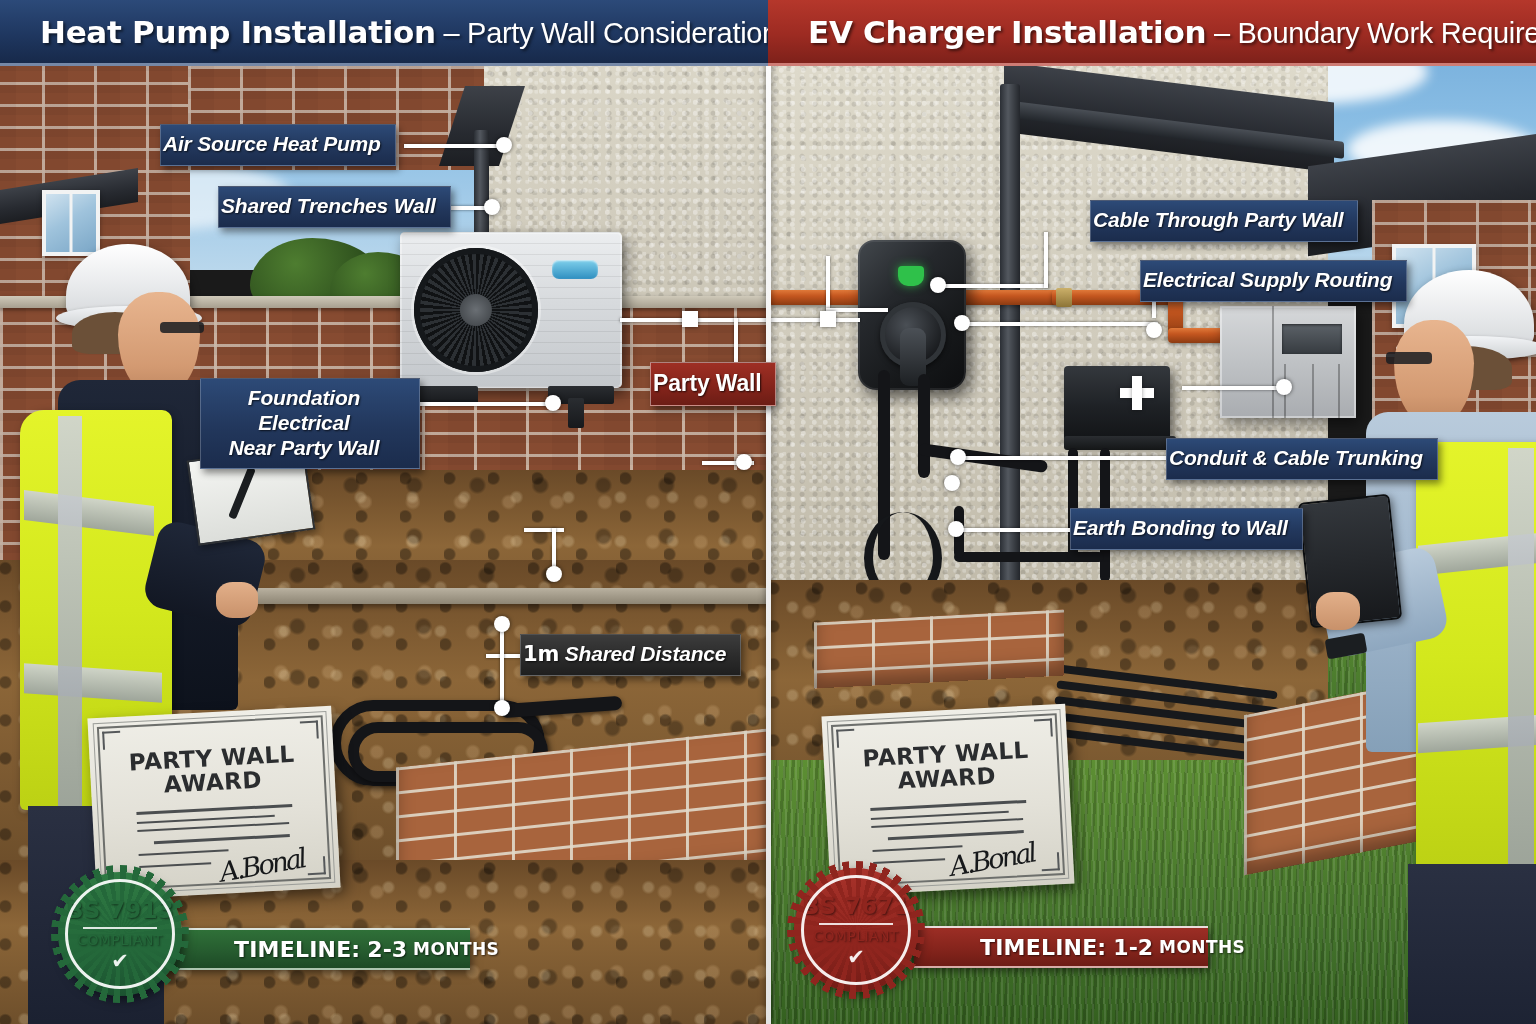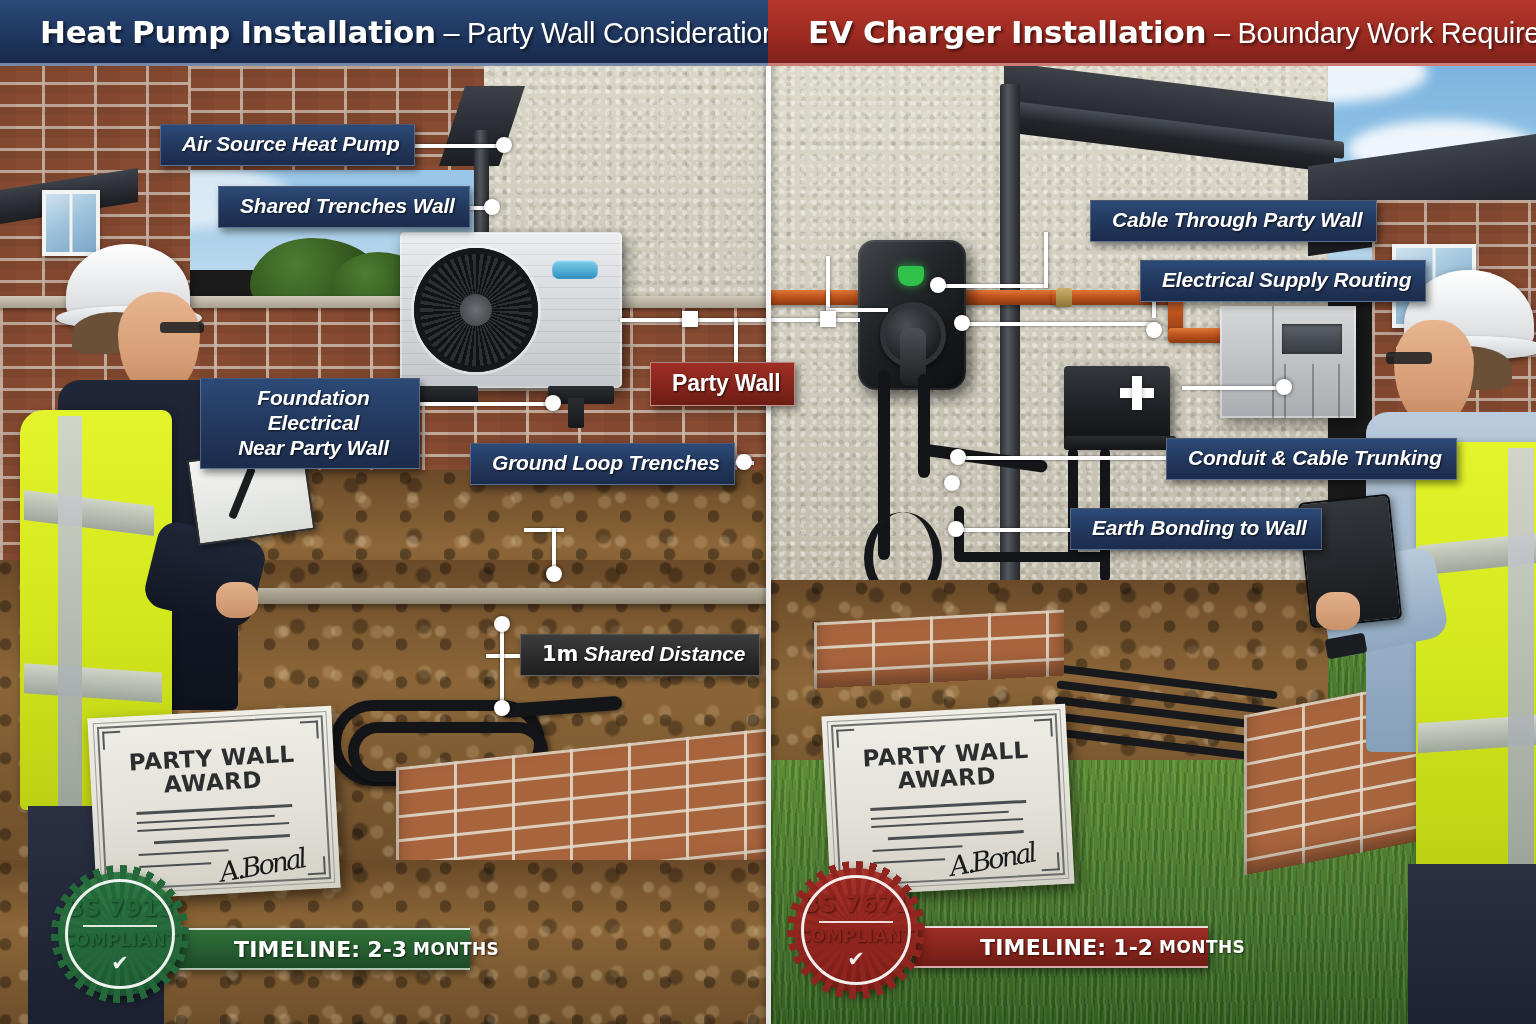--- a/index.html
+++ b/index.html
@@ -159,21 +159,21 @@
     background: linear-gradient(180deg,#fdfdfd,#e3e3e3);
     z-index: 58;
     box-shadow: 0 0 7px rgba(0,0,0,.5);
   }
 
   
   .label {
     position:absolute;
     z-index: 50;
     display:inline-block;
-    padding: 7px 14px 8px 21px;
+    padding: 7px 14px 8px 2px;
     color:#ffffff;
     font-style: italic;
     font-weight: 700;
     font-size: 21px;
     line-height: 1.18;
     white-space: nowrap;
     letter-spacing: -.2px;
     background: linear-gradient(180deg,#2d4a77 0%, #22375c 55%, #1b2c4c 100%);
     border: 1px solid rgba(255,255,255,.22);
     box-shadow: 3px 4px 7px rgba(0,0,0,.45);
@@ -507,22 +507,22 @@
     letter-spacing:.3px;
     text-shadow: 1px 1px 2px rgba(0,0,0,.5);
   }
   .badge-rule {
     width: 74px; height:2px;
     background: rgba(255,255,255,.85);
     margin: 4px 0 3px 0;
   }
   .badge-word {
     font-family: "DejaVu Sans", sans-serif;
-    font-weight: 700;
-    font-size: 17px;
+    font-weight: 400;
+    font-size: 14px;
     letter-spacing: .4px;
     text-shadow: 1px 1px 2px rgba(0,0,0,.5);
   }
   .badge-check {
     font-size: 21px;
     line-height: 1;
     margin-top: 2px;
     color: rgba(255,255,255,.92);
   }
 
@@ -704,23 +704,20 @@
 
     <div class="label" style="left:218px; top:186px;">
       <span>Shared Trenches Wall</span>
     </div>
 
     <div class="label two-line" style="left:200px; top:378px; width:220px;">
       <div>Foundation Electrical</div>
       <div>Near Party Wall</div>
     </div>
 
-    <div class="label" style="left:470px; top:443px;">
-      <span>Ground Loop Trenches</span>
-    </div>
 
 
     <div class="label dark-grey" style="left:520px; top:634px;">
       <span class="num">1m</span><span> Shared Distance</span>
     </div>
 
   </div>
 
   <div class="panel panel-right">
 

